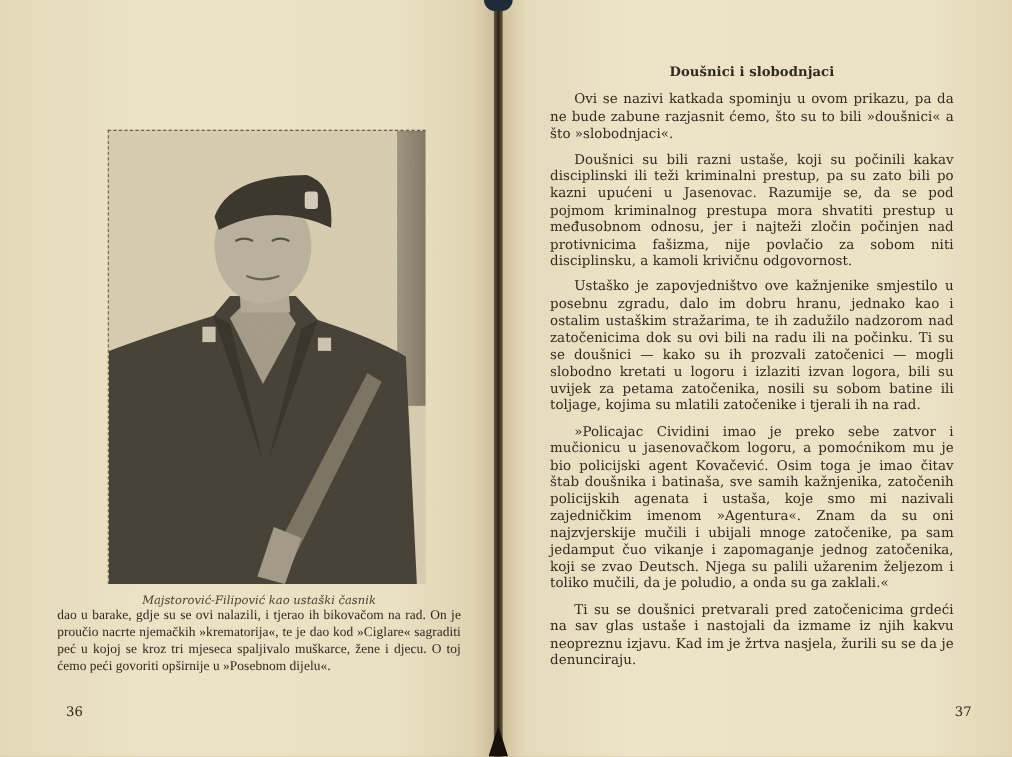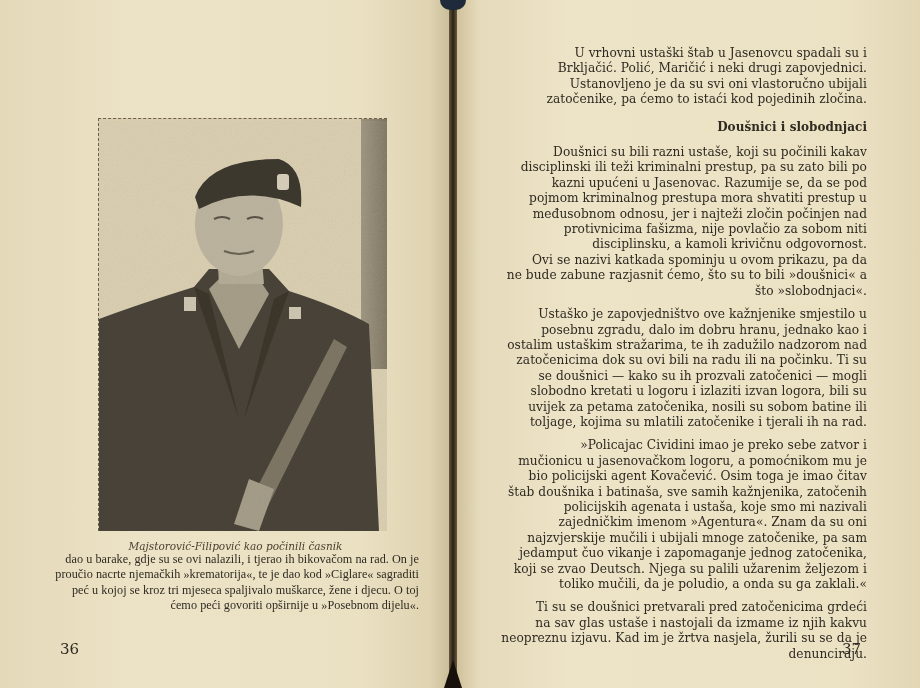--- a/index.html
+++ b/index.html
@@ -33,21 +33,21 @@
     position:absolute; left:444px; top:660px; width:18px; height:28px;
     background:#18110b;
     clip-path:polygon(50% 0, 100% 100%, 0 100%);
   }
   .text {
     position:absolute;
     font-size:12.2px; line-height:15.4px;
     text-align:justify;
     letter-spacing:0.05px;
   }
-  .text p { margin:0;text-align:right; }
+  .text p { margin:0; }
   .indent { text-indent:22px; }
   .gap { margin-top:8px !important; }
   .heading {
     text-align:center; font-weight:bold; font-size:12px;
     margin:12px 0 10px 0 !important;
   }
   .left-top { left:52px; top:46px; width:367px; }
   .left-bottom { left:52px; top:552px; width:367px;font-family:Liberation Serif, serif; }
   .right-text { left:500px; top:46px; width:367px; }
 
@@ -61,24 +61,24 @@
   .photo-frame .post {
     position:absolute; right:0; top:0; width:26px; height:250px;
     background:linear-gradient(to right, #9b927c, #7d735f);
   }
   .caption {
     position:absolute; left:52px; top:540px; width:367px;
     text-align:center; font-style:italic; font-size:10.5px;
     color:#4a4232;
   }
   .pagenum {
-    position:absolute; top:640px; font-size:15px;
+    position:absolute; top:640px; font-size:12px;
   }
   .pagenum.l { left:60px; }
-  .pagenum.r { left:842px; }
+  .pagenum.r { left:868px; }
 </style>
 </head>
 <body>
 
 <div class="page left"></div>
 <div class="page right"></div>
 <div class="spine"></div>
 <div class="spine-top"></div>
 <div class="spine-bottom"></div>
 
@@ -120,31 +120,30 @@
 
       <rect x="85" y="178" width="12" height="14" fill="#cfc7b2"></rect>
       <rect x="190" y="188" width="12" height="12" fill="#cfc7b2"></rect>
 
       <path d="M235 220 L248 228 L165 395 L148 388 Z" fill="#7f7765"></path>
       <path d="M150 360 L175 370 L160 412 L135 405 Z" fill="#a69e8a"></path>
     </g>
   </svg>
 </div>
 
-<div class="caption">Majstorović-Filipović kao počinili časnik</div>
+<div class="caption">Majstorović-Filipović kao ustaški časnik</div>
 
 <div class="text left-bottom">
   <p>dao u barake, gdje su se ovi nalazili, i tjerao ih bikovačom na rad. On je proučio nacrte njemačkih »krematorija«, te je dao kod »Ciglare« sagraditi peć u kojoj se kroz tri mjeseca spaljivalo muškarce, žene i djecu. O toj ćemo peći govoriti opširnije u »Posebnom dijelu«.</p>
 </div>
 
 <div class="pagenum l">36</div>
 
 <div class="text right-text">
-  <p class="indent">U vrhovni ustaški štab u Jasenovcu spadali su i Brkljačić. Polić, Maričić i neki drugi zapovjednici. Ustanovljeno je da su svi oni vlastoručno ubijali zatočenike, pa ćemo to istaći kod pojedinih zločina.</p>
   <p class="heading">Doušnici i slobodnjaci</p>
+  <p class="indent">Ovi se nazivi katkada spominju u ovom prikazu, pa da ne bude zabune razjasnit ćemo, što su to bili »doušnici« a što »slobodnjaci«.</p>
   <p class="indent gap">Doušnici su bili razni ustaše, koji su počinili kakav disciplinski ili teži kriminalni prestup, pa su zato bili po kazni upućeni u Jasenovac. Razumije se, da se pod pojmom kriminalnog prestupa mora shvatiti prestup u međusobnom odnosu, jer i najteži zločin počinjen nad protivnicima fašizma, nije povlačio za sobom niti disciplinsku, a kamoli krivičnu odgovornost.</p>
-  <p class="indent">Ovi se nazivi katkada spominju u ovom prikazu, pa da ne bude zabune razjasnit ćemo, što su to bili »doušnici« a što »slobodnjaci«.</p>
   <p class="indent gap">Ustaško je zapovjedništvo ove kažnjenike smjestilo u posebnu zgradu, dalo im dobru hranu, jednako kao i ostalim ustaškim stražarima, te ih zadužilo nadzorom nad zatočenicima dok su ovi bili na radu ili na počinku. Ti su se doušnici — kako su ih prozvali zatočenici — mogli slobodno kretati u logoru i izlaziti izvan logora, bili su uvijek za petama zatočenika, nosili su sobom batine ili toljage, kojima su mlatili zatočenike i tjerali ih na rad.</p>
   <p class="indent gap">»Policajac Cividini imao je preko sebe zatvor i mučionicu u jasenovačkom logoru, a pomoćnikom mu je bio policijski agent Kovačević. Osim toga je imao čitav štab doušnika i batinaša, sve samih kažnjenika, zatočenih policijskih agenata i ustaša, koje smo mi nazivali zajedničkim imenom »Agentura«. Znam da su oni najzvjerskije mučili i ubijali mnoge zatočenike, pa sam jedamput čuo vikanje i zapomaganje jednog zatočenika, koji se zvao Deutsch. Njega su palili užarenim željezom i toliko mučili, da je poludio, a onda su ga zaklali.«</p>
   <p class="indent gap">Ti su se doušnici pretvarali pred zatočenicima grdeći na sav glas ustaše i nastojali da izmame iz njih kakvu neoprez­nu izjavu. Kad im je žrtva nasjela, žurili su se da je denunciraju.</p>
 </div>
 
 <div class="pagenum r">37</div>
 
 </body></html>

